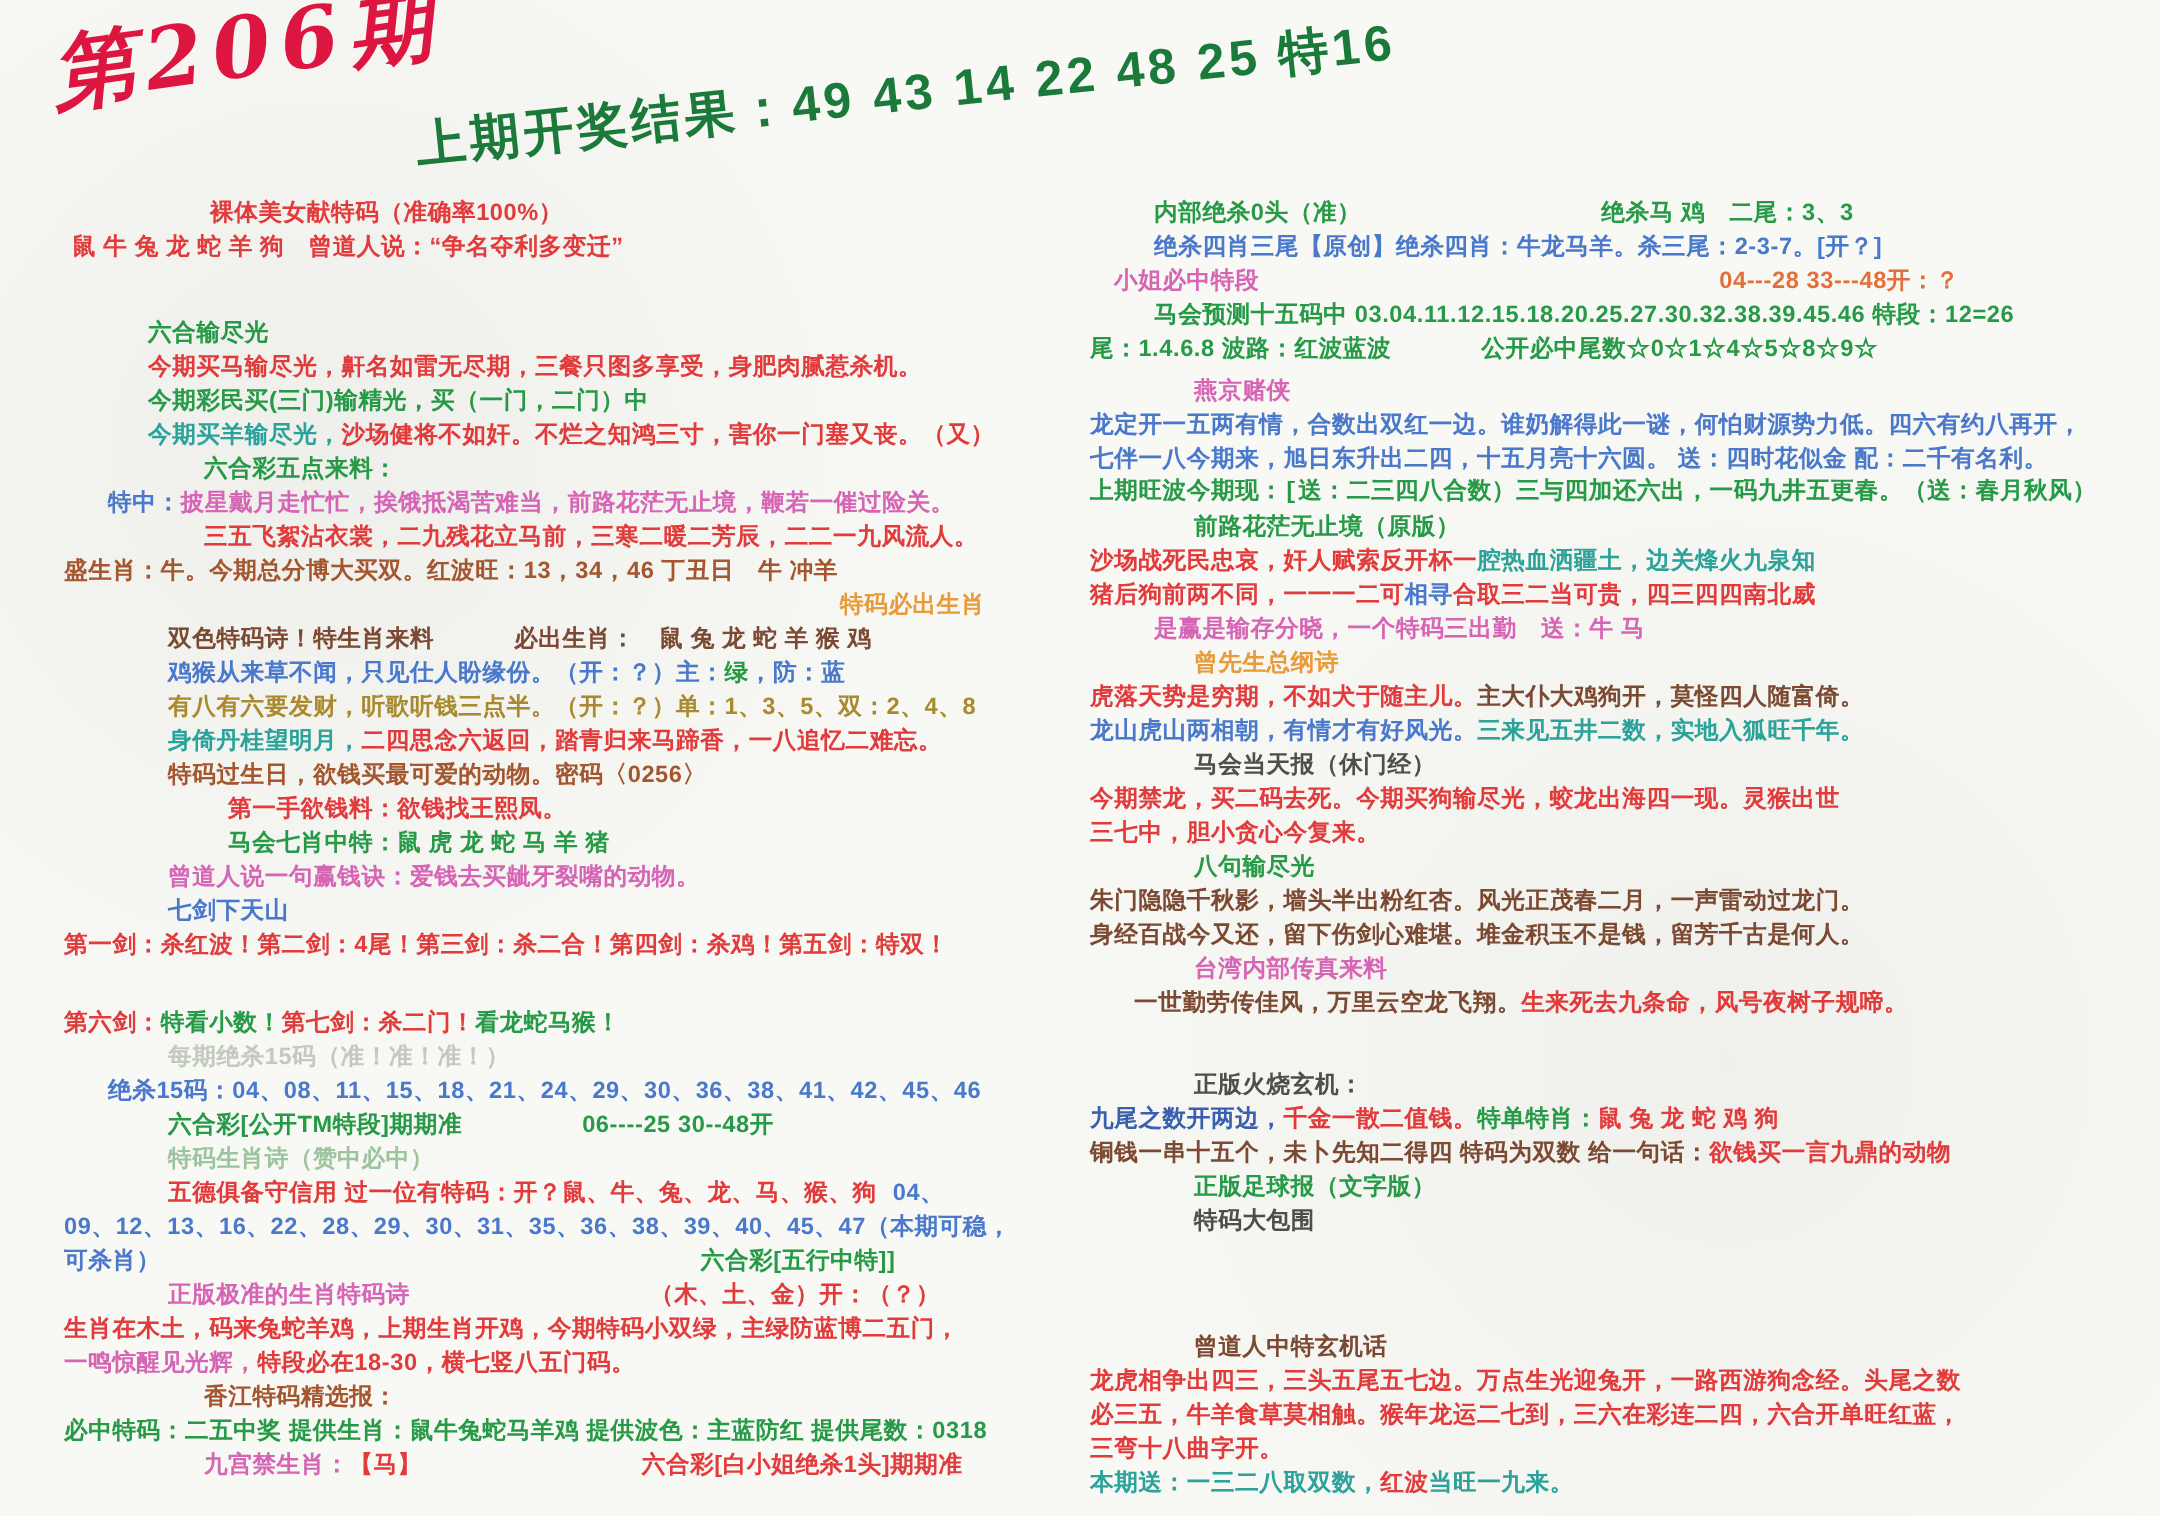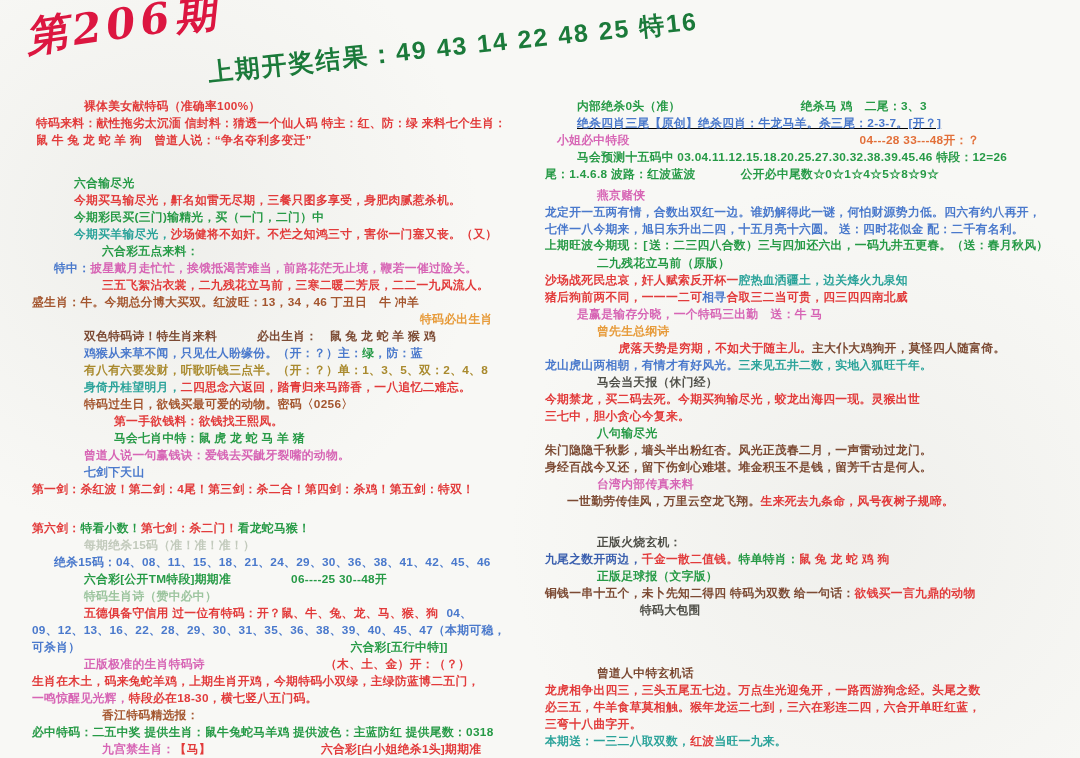--- a/index.html
+++ b/index.html
@@ -38,22 +38,21 @@
   .ln span{display:inline;}
 </style>
 </head>
 <body>
 
 <div class="page-title" style="color: rgb(220, 22, 64);">第206期</div>
 
 <div class="last-result" style="color: rgb(27, 122, 58);">上期开奖结果：49 43 14 22 48 25 特16</div>
 
 <div class="col col-left">
-    <div class="ln" style="padding-left: 52px;"><span style="color: rgb(226, 59, 59);">裸体美女献特码（准确率100%）</span></div>
-    <div class="ln" style="padding-left: 4px;"><span style="color: rgb(226, 59, 59);">特码来料：献性拖劣太沉湎 信封料：猜透一个仙人码 特主：红、防：绿 来料七个生肖：</span></div>
+    <div class="ln" style="padding-left: 52px;"><span style="color: rgb(226, 59, 59); margin-left: 21px;">裸体美女献特码（准确率100%）</span></div>
     <div class="ln" style="padding-left: 4px;"><span style="color: rgb(226, 59, 59);">鼠 牛 兔 龙 蛇 羊 狗　曾道人说：“争名夺利多变迁”</span></div>
     <div class="ln" style="padding-left: 42px; margin-top: 26px;"><span style="color: rgb(38, 154, 70);">六合输尽光</span></div>
     <div class="ln" style="padding-left: 42px;"><span style="color: rgb(226, 59, 59);">今期买马输尽光，鼾名如雷无尽期，三餐只图多享受，身肥肉腻惹杀机。</span></div>
     <div class="ln" style="padding-left: 42px;"><span style="color: rgb(38, 154, 70);">今期彩民买(三门)输精光，买（一门，二门）中</span></div>
     <div class="ln" style="padding-left: 42px;"><span style="color: rgb(43, 163, 154);">今期买羊输尽光，</span><span style="color: rgb(226, 59, 59);">沙场健将不如奸。不烂之知鸿三寸，害你一门塞又丧。（又）</span></div>
     <div class="ln" style="padding-left: 70px;"><span style="color: rgb(38, 154, 70);">六合彩五点来料：</span></div>
     <div class="ln" style="padding-left: 22px;"><span style="color: rgb(74, 121, 204);">特中：</span><span style="color: rgb(215, 101, 181);">披星戴月走忙忙，挨饿抵渴苦难当，前路花茫无止境，鞭若一催过险关。</span></div>
     <div class="ln" style="padding-left: 70px;"><span style="color: rgb(226, 59, 59);">三五飞絮沾衣裳，二九残花立马前，三寒二暖二芳辰，二二一九风流人。</span></div>
     <div class="ln" style="padding-left: 0px;"><span style="color: rgb(164, 86, 47);">盛生肖：牛。今期总分博大买双。红波旺：13，34，46 丁丑日　牛 冲羊</span></div>
     <div class="ln" style="padding-left: 388px;"><span style="color: rgb(231, 155, 58);">特码必出生肖</span></div>
@@ -78,46 +77,46 @@
     <div class="ln" style="padding-left: 52px;"><span style="color: rgb(215, 101, 181);">正版极准的生肖特码诗</span><span style="color: rgb(226, 59, 59); margin-left: 120px;">（木、土、金）开：（？）</span></div>
     <div class="ln" style="padding-left: 0px;"><span style="color: rgb(226, 59, 59);">生肖在木土，码来兔蛇羊鸡，上期生肖开鸡，今期特码小双绿，主绿防蓝博二五门，</span></div>
     <div class="ln" style="padding-left: 0px;"><span style="color: rgb(215, 101, 181);">一鸣惊醒见光辉，</span><span style="color: rgb(226, 59, 59);">特段必在18-30，横七竖八五门码。</span></div>
     <div class="ln" style="padding-left: 70px;"><span style="color: rgb(164, 86, 47);">香江特码精选报：</span></div>
     <div class="ln" style="padding-left: 0px;"><span style="color: rgb(38, 154, 70);">必中特码：二五中奖 提供生肖：鼠牛兔蛇马羊鸡 提供波色：主蓝防红 提供尾数：0318</span></div>
     <div class="ln" style="padding-left: 70px;"><span style="color: rgb(215, 101, 181);">九宫禁生肖：</span><span style="color: rgb(226, 59, 59);">【马】</span><span style="color: rgb(226, 59, 59); margin-left: 110px;">六合彩[白小姐绝杀1头]期期准</span></div>
   </div>
 
 <div class="col col-right">
     <div class="ln" style="padding-left: 32px;"><span style="color: rgb(38, 154, 70);">内部绝杀0头（准）</span><span style="color: rgb(38, 154, 70); margin-left: 120px;">绝杀马 鸡　二尾：3、3</span></div>
-    <div class="ln" style="padding-left: 32px; text-decoration: underline;"><span style="color: rgb(74, 121, 204);">绝杀四肖三尾【原创】绝杀四肖：牛龙马羊。杀三尾：2-3-7。[开？]</span></div>
+    <div class="ln" style="padding-left: 32px;"><span style="color: rgb(74, 121, 204);">绝杀四肖三尾【原创】绝杀四肖：牛龙马羊。杀三尾：2-3-7。[开？]</span></div>
     <div class="ln" style="padding-left: 12px;"><span style="color: rgb(215, 101, 181);">小姐必中特段</span><span style="color: rgb(226, 112, 58); margin-left: 230px;">04---28 33---48开：？</span></div>
     <div class="ln" style="padding-left: 32px;"><span style="color: rgb(38, 154, 70);">马会预测十五码中 03.04.11.12.15.18.20.25.27.30.32.38.39.45.46 特段：12=26</span></div>
     <div class="ln" style="padding-left: 0px;"><span style="color: rgb(38, 154, 70);">尾：1.4.6.8 波路：红波蓝波</span><span style="color: rgb(38, 154, 70); margin-left: 45px;">公开必中尾数☆0☆1☆4☆5☆8☆9☆</span></div>
     <div class="ln" style="padding-left: 52px; margin-top: 4px;"><span style="color: rgb(215, 101, 181);">燕京赌侠</span></div>
     <div class="ln" style="padding-left: 0px;"><span style="color: rgb(74, 121, 204);">龙定开一五两有情，合数出双红一边。谁奶解得此一谜，何怕财源势力低。四六有约八再开，</span></div>
     <div class="ln" style="padding-left: 0px;"><span style="color: rgb(74, 121, 204);">七伴一八今期来，旭日东升出二四，十五月亮十六圆。 送：四时花似金 配：二千有名利。</span></div>
     <div class="ln" style="padding-left: 0px; font-family: Liberation Mono, monospace;"><span style="color: rgb(38, 154, 70);">上期旺波今期现：[送：二三四八合数）三与四加还六出，一码九井五更春。（送：春月秋风）</span></div>
-    <div class="ln" style="padding-left: 52px;"><span style="color: rgb(38, 154, 70);">二九残花立马前（原版）</span></div>
+    <div class="ln" style="padding-left: 52px;"><span style="color: rgb(38, 154, 70);">前路花茫无止境（原版）</span></div>
     <div class="ln" style="padding-left: 0px;"><span style="color: rgb(226, 59, 59);">沙场战死民忠哀，奸人赋索反开杯一</span><span style="color: rgb(43, 163, 154);">腔热血洒疆土，边关烽火九泉知</span></div>
     <div class="ln" style="padding-left: 0px;"><span style="color: rgb(226, 59, 59);">猪后狗前两不同，一一一二可</span><span style="color: rgb(74, 121, 204);">相寻</span><span style="color: rgb(226, 59, 59);">合取三二当可贵，四三四四南北威</span></div>
     <div class="ln" style="padding-left: 32px;"><span style="color: rgb(215, 101, 181);">是赢是输存分晓，一个特码三出勤　送：牛 马</span></div>
     <div class="ln" style="padding-left: 52px;"><span style="color: rgb(231, 155, 58);">曾先生总纲诗</span></div>
-    <div class="ln" style="padding-left: 0px; text-align: center;"><span style="color: rgb(226, 59, 59);">虎落天势是穷期，不如犬于随主儿。</span><span style="color: rgb(124, 74, 51);">主大仆大鸡狗开，莫怪四人随富倚。</span></div>
+    <div class="ln" style="padding-left: 0px;"><span style="color: rgb(226, 59, 59);">虎落天势是穷期，不如犬于随主儿。</span><span style="color: rgb(124, 74, 51);">主大仆大鸡狗开，莫怪四人随富倚。</span></div>
     <div class="ln" style="padding-left: 0px;"><span style="color: rgb(74, 121, 204);">龙山虎山两相朝，有情才有好风光。</span><span style="color: rgb(43, 163, 154);">三来见五井二数，实地入狐旺千年。</span></div>
     <div class="ln" style="padding-left: 52px;"><span style="color: rgb(79, 79, 72);">马会当天报（休门经）</span></div>
     <div class="ln" style="padding-left: 0px;"><span style="color: rgb(226, 59, 59);">今期禁龙，买二码去死。今期买狗输尽光，蛟龙出海四一现。灵猴出世</span></div>
     <div class="ln" style="padding-left: 0px;"><span style="color: rgb(226, 59, 59);">三七中，胆小贪心今复来。</span></div>
     <div class="ln" style="padding-left: 52px;"><span style="color: rgb(38, 154, 70);">八句输尽光</span></div>
     <div class="ln" style="padding-left: 0px;"><span style="color: rgb(124, 74, 51);">朱门隐隐千秋影，墙头半出粉红杏。风光正茂春二月，一声雷动过龙门。</span></div>
     <div class="ln" style="padding-left: 0px;"><span style="color: rgb(124, 74, 51);">身经百战今又还，留下伤剑心难堪。堆金积玉不是钱，留芳千古是何人。</span></div>
     <div class="ln" style="padding-left: 52px;"><span style="color: rgb(215, 101, 181);">台湾内部传真来料</span></div>
     <div class="ln" style="padding-left: 22px;"><span style="color: rgb(124, 74, 51);">一世勤劳传佳风，万里云空龙飞翔。</span><span style="color: rgb(226, 59, 59);">生来死去九条命，风号夜树子规啼。</span></div>
     <div class="ln" style="padding-left: 52px; margin-top: 24px;"><span style="color: rgb(79, 79, 72);">正版火烧玄机：</span></div>
     <div class="ln" style="padding-left: 0px;"><span style="color: rgb(58, 95, 174);">九尾之数开两边，</span><span style="color: rgb(226, 59, 59);">千金一散二值钱。</span><span style="color: rgb(38, 154, 70);">特单特肖：</span><span style="color: rgb(226, 59, 59);">鼠 兔 龙 蛇 鸡 狗</span></div>
+    <div class="ln" style="padding-left: 0px;"><span style="color: rgb(124, 74, 51);">铜钱一串十五个，未卜先知二得四 特码为双数 给一句话：</span><span style="color: rgb(226, 59, 59);">欲钱买一言九鼎的动物</span></div>
     <div class="ln" style="padding-left: 52px;"><span style="color: rgb(38, 154, 70);">正版足球报（文字版）</span></div>
-    <div class="ln" style="padding-left: 0px;"><span style="color: rgb(124, 74, 51);">铜钱一串十五个，未卜先知二得四 特码为双数 给一句话：</span><span style="color: rgb(226, 59, 59);">欲钱买一言九鼎的动物</span></div>
-    <div class="ln" style="padding-left: 52px;"><span style="color: rgb(79, 79, 72); margin-left: 43px;">特码大包围</span></div>
+    <div class="ln" style="padding-left: 52px;"><span style="color: rgb(79, 79, 72);">特码大包围</span></div>
     <div class="ln" style="padding-left: 52px; margin-top: 46px;"><span style="color: rgb(124, 74, 51);">曾道人中特玄机话</span></div>
     <div class="ln" style="padding-left: 0px;"><span style="color: rgb(226, 59, 59);">龙虎相争出四三，三头五尾五七边。万点生光迎兔开，一路西游狗念经。头尾之数</span></div>
     <div class="ln" style="padding-left: 0px;"><span style="color: rgb(226, 59, 59);">必三五，牛羊食草莫相触。猴年龙运二七到，三六在彩连二四，六合开单旺红蓝，</span></div>
     <div class="ln" style="padding-left: 0px;"><span style="color: rgb(226, 59, 59);">三弯十八曲字开。</span></div>
     <div class="ln" style="padding-left: 0px;"><span style="color: rgb(43, 163, 154);">本期送：一三二八取双数，</span><span style="color: rgb(226, 59, 59);">红波</span><span style="color: rgb(43, 163, 154);">当旺一九来。</span></div>
   </div>
 
 </body></html>

